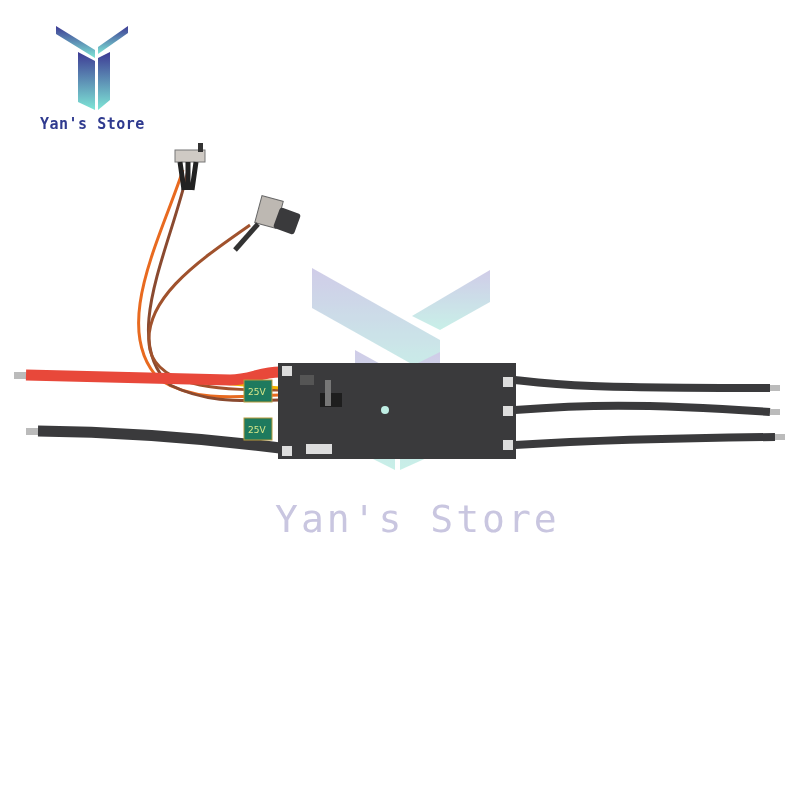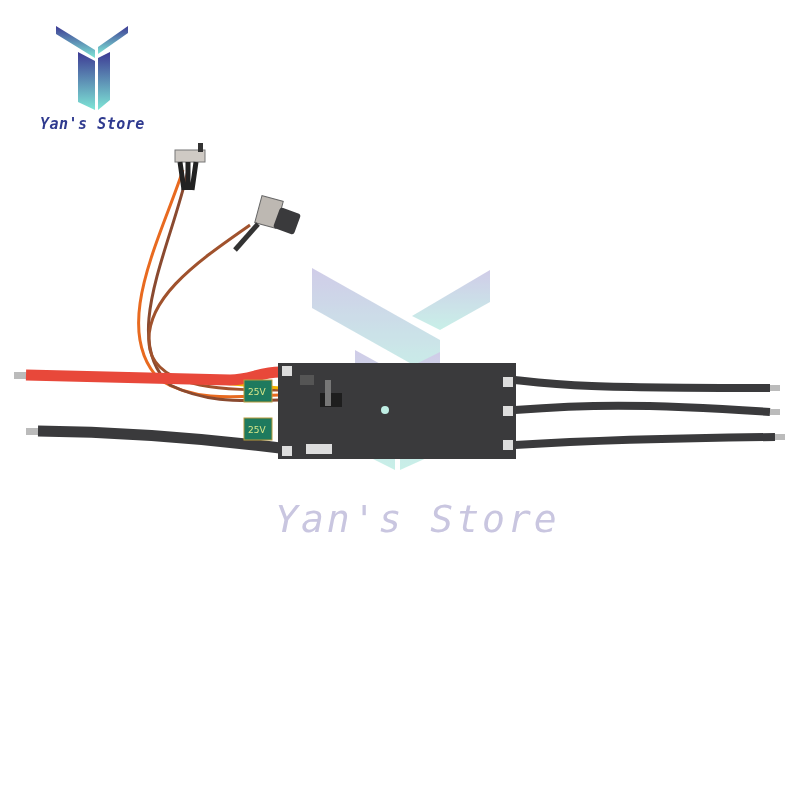--- a/index.html
+++ b/index.html
@@ -1,17 +1,17 @@
 <!DOCTYPE html>
 <html><head>
 <meta charset="utf-8">
 <style>
   html,body{margin:0;padding:0;background:#ffffff;}
   body{width:800px;height:800px;position:relative;overflow:hidden;font-family:"DejaVu Sans",sans-serif;}
-  .abs{position:absolute;font-style:italic;}
+  .abs{position:absolute;}
   .brand-small{left:40px;top:115px;font-size:15px;color:#2f3a8f;letter-spacing:0.5px;font-family:"DejaVu Sans Mono",monospace;font-weight:bold;}
   .brand-big{left:275px;top:497px;font-size:38px;color:#c9c6e0;letter-spacing:3px;font-family:"DejaVu Sans Mono",monospace;}
   svg{position:absolute;left:0;top:0;}
 </style>
 </head>
 <body>
 
 <svg width="800" height="800" viewBox="0 0 800 800">
   <defs>
     <linearGradient id="lg" x1="0" y1="0" x2="0" y2="1">

